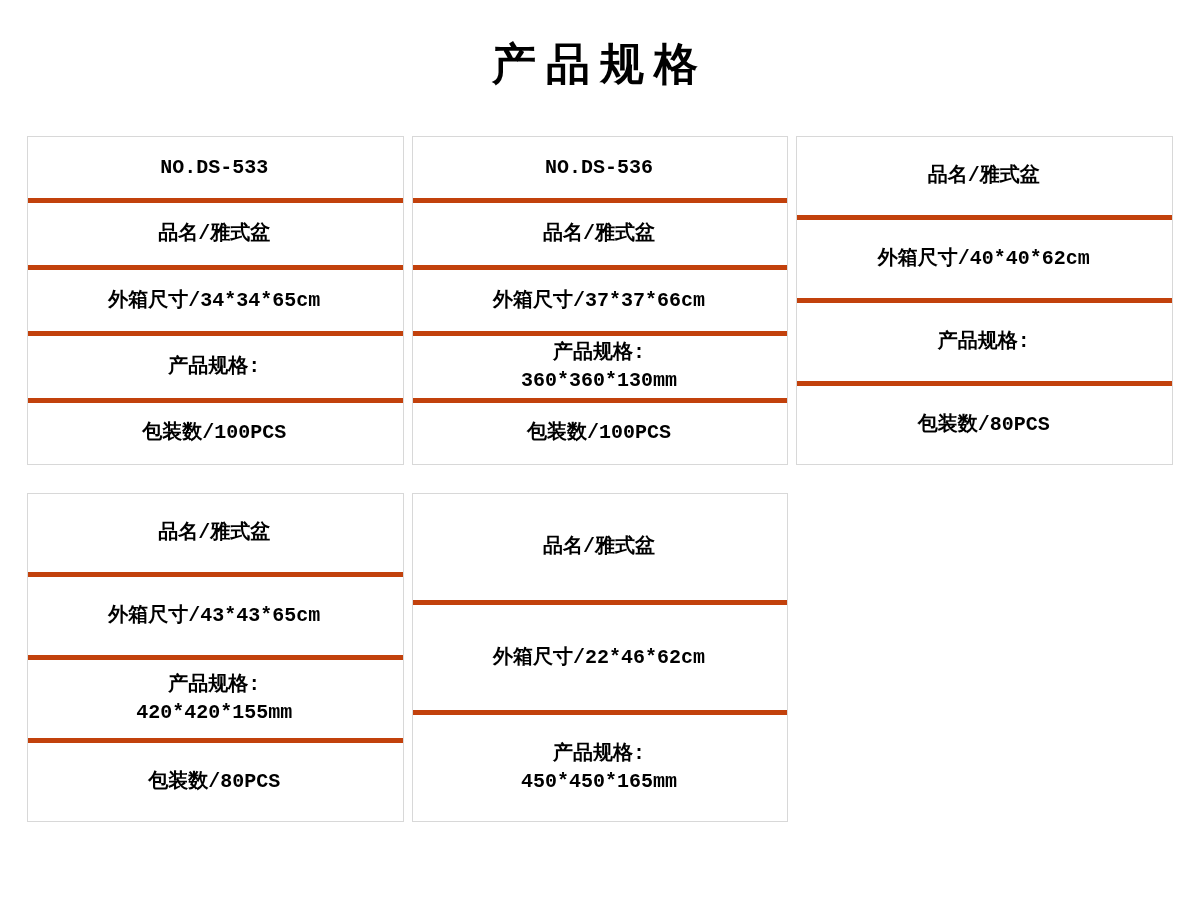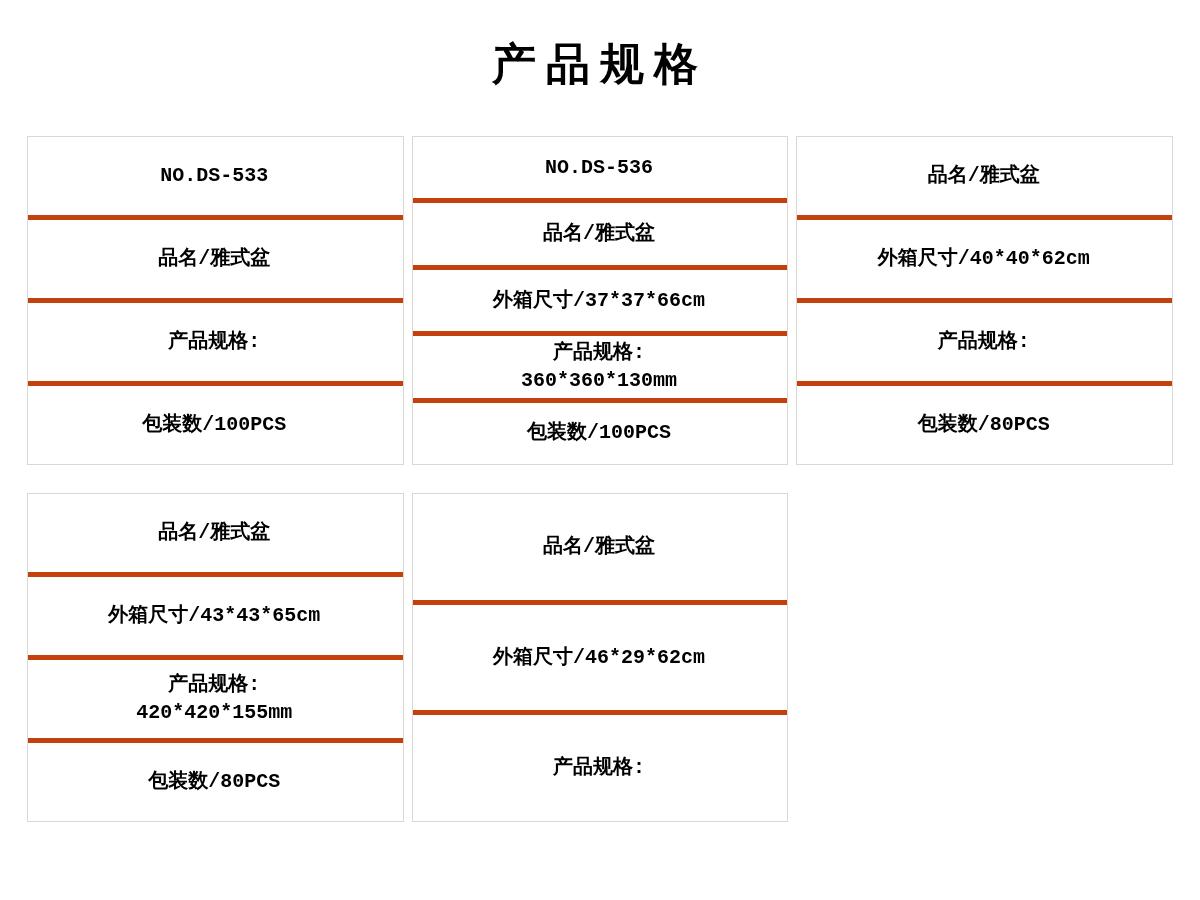--- a/index.html
+++ b/index.html
@@ -60,20 +60,21 @@
 
 <div class="header">
   <span class="page-title">产品规格</span>
 </div>
 
 <div class="cards-grid">
 
   <div class="card">
     <div class="card-row">NO.DS-533</div>
     <div class="card-row">品名/雅式盆</div>
+    <div class="card-row">外箱尺寸/34*34*65cm</div>
     <div class="card-row">
       <span>产品规格:</span>
     </div>
     <div class="card-row">包装数/100PCS</div>
   </div>
 
   <div class="card">
     <div class="card-row">NO.DS-536</div>
     <div class="card-row">品名/雅式盆</div>
     <div class="card-row">外箱尺寸/37*37*66cm</div>
@@ -98,19 +99,20 @@
     <div class="card-row">外箱尺寸/43*43*65cm</div>
     <div class="card-row">
       <span>产品规格:</span>
       <span>420*420*155mm</span>
     </div>
     <div class="card-row">包装数/80PCS</div>
   </div>
 
   <div class="card">
     <div class="card-row">品名/雅式盆</div>
-    <div class="card-row">外箱尺寸/46*29*62cm</div>
+    <div class="card-row">外箱尺寸/22*46*62cm</div>
     <div class="card-row">
       <span>产品规格:</span>
+      <span>450*450*165mm</span>
     </div>
   </div>
 
 </div>
 
 </body></html>

